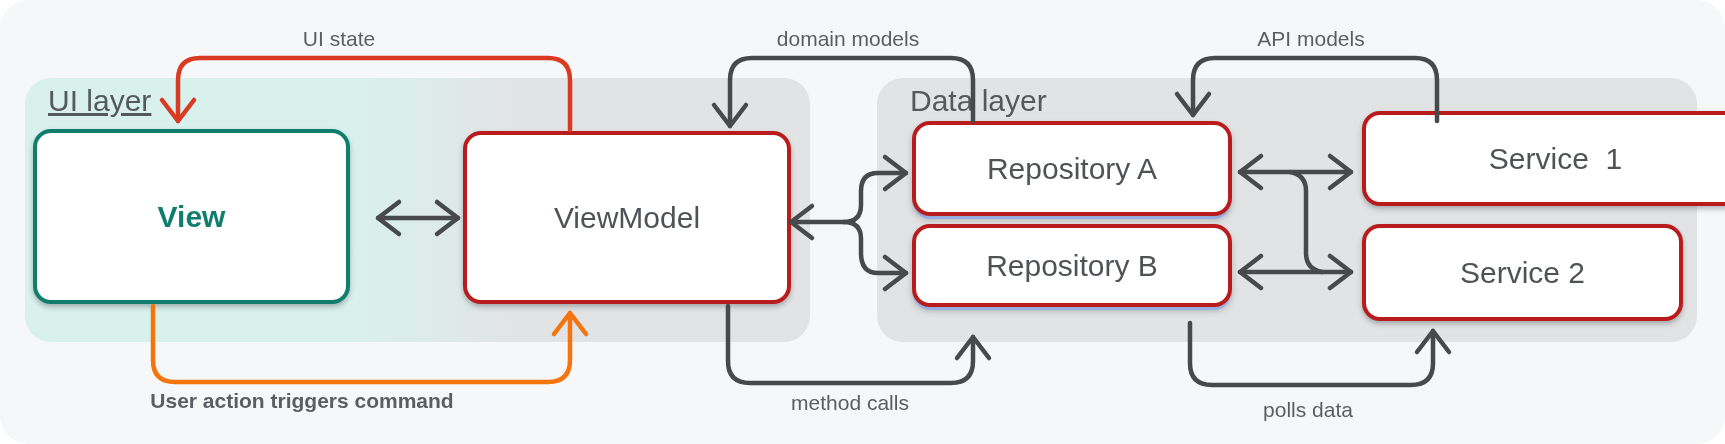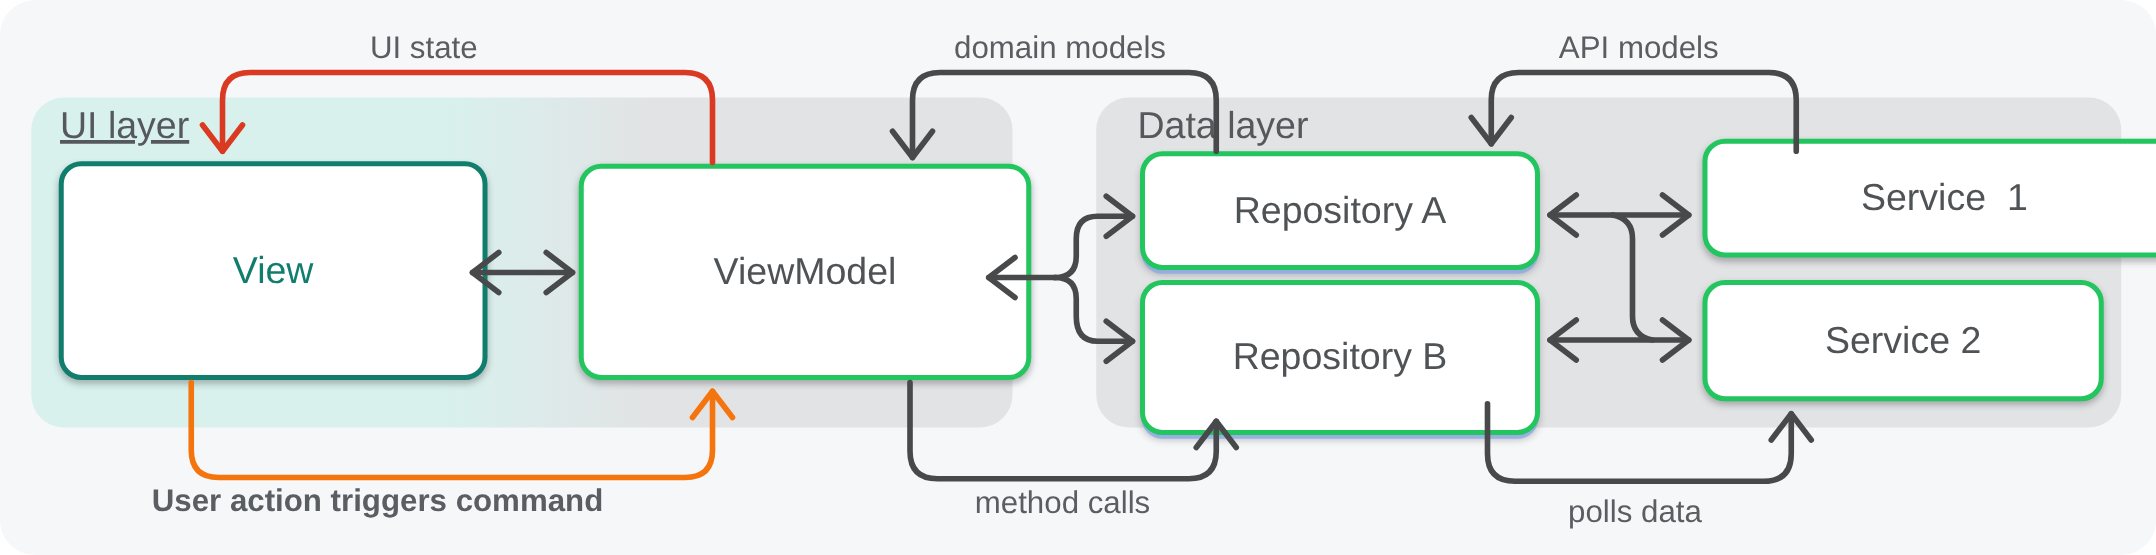--- a/index.html
+++ b/index.html
@@ -22,44 +22,44 @@
   }
   .layer-label{
     position:absolute;
     font-size:30px;line-height:1.1;color:#55585c;
   }
   .layer-label.ui{left:48px;top:84px;text-decoration:underline;}
   .layer-label.data{left:910px;top:84px;}
   .box{
     position:absolute;box-sizing:border-box;
     background:#ffffff;
-    border:4px solid #22c55e;
+    border:4px solid #b91c1c;
     border-radius:18px;
     display:flex;align-items:center;justify-content:center;
     box-shadow:0 3px 5px rgba(60,64,67,.35);
   }
   .box .box-label{
     font-size:30px;color:#505356;white-space:pre;
   }
   .box.teal{border-color:#117e6d;}
   .box.teal .box-label{color:#117e6d;}
   .box.blue-shadow{
     box-shadow:0 4px 0 -1px rgba(140,170,230,.8), 0 4px 6px rgba(60,64,67,.3);
   }
-  .box.view{left:47px;top:129px;width:343px;height:175px;}
-  .box.viewmodel{left:463px;top:131px;width:362px;height:173px;}
+  .box.view{left:33px;top:129px;width:317px;height:175px;font-weight:bold;}
+  .box.viewmodel{left:463px;top:131px;width:328px;height:173px;}
   .box.repo-a{left:912px;top:121px;width:320px;height:95px;}
-  .box.repo-b{left:912px;top:224px;width:320px;height:124px;}
+  .box.repo-b{left:912px;top:224px;width:320px;height:83px;}
   .box.service-1{left:1362px;top:111px;width:387px;height:95px;}
   .box.service-2{left:1362px;top:224px;width:321px;height:97px;}
   svg.arrows{position:absolute;left:0;top:0;pointer-events:none;}
   .ann{
     position:absolute;
     transform:translate(-50%,-50%);
-    font-size:25px;color:#5a5e62;white-space:nowrap;
+    font-size:21px;color:#5a5e62;white-space:nowrap;
   }
   .ann.ui-state{left:339px;top:39px;}
   .ann.domain-models{left:848px;top:39px;}
   .ann.api-models{left:1311px;top:39px;}
   .ann.user-action{left:302px;top:401px;font-weight:bold;}
   .ann.method-calls{left:850px;top:403px;}
   .ann.polls-data{left:1308px;top:410px;}
 </style>
 </head>
 <body>

